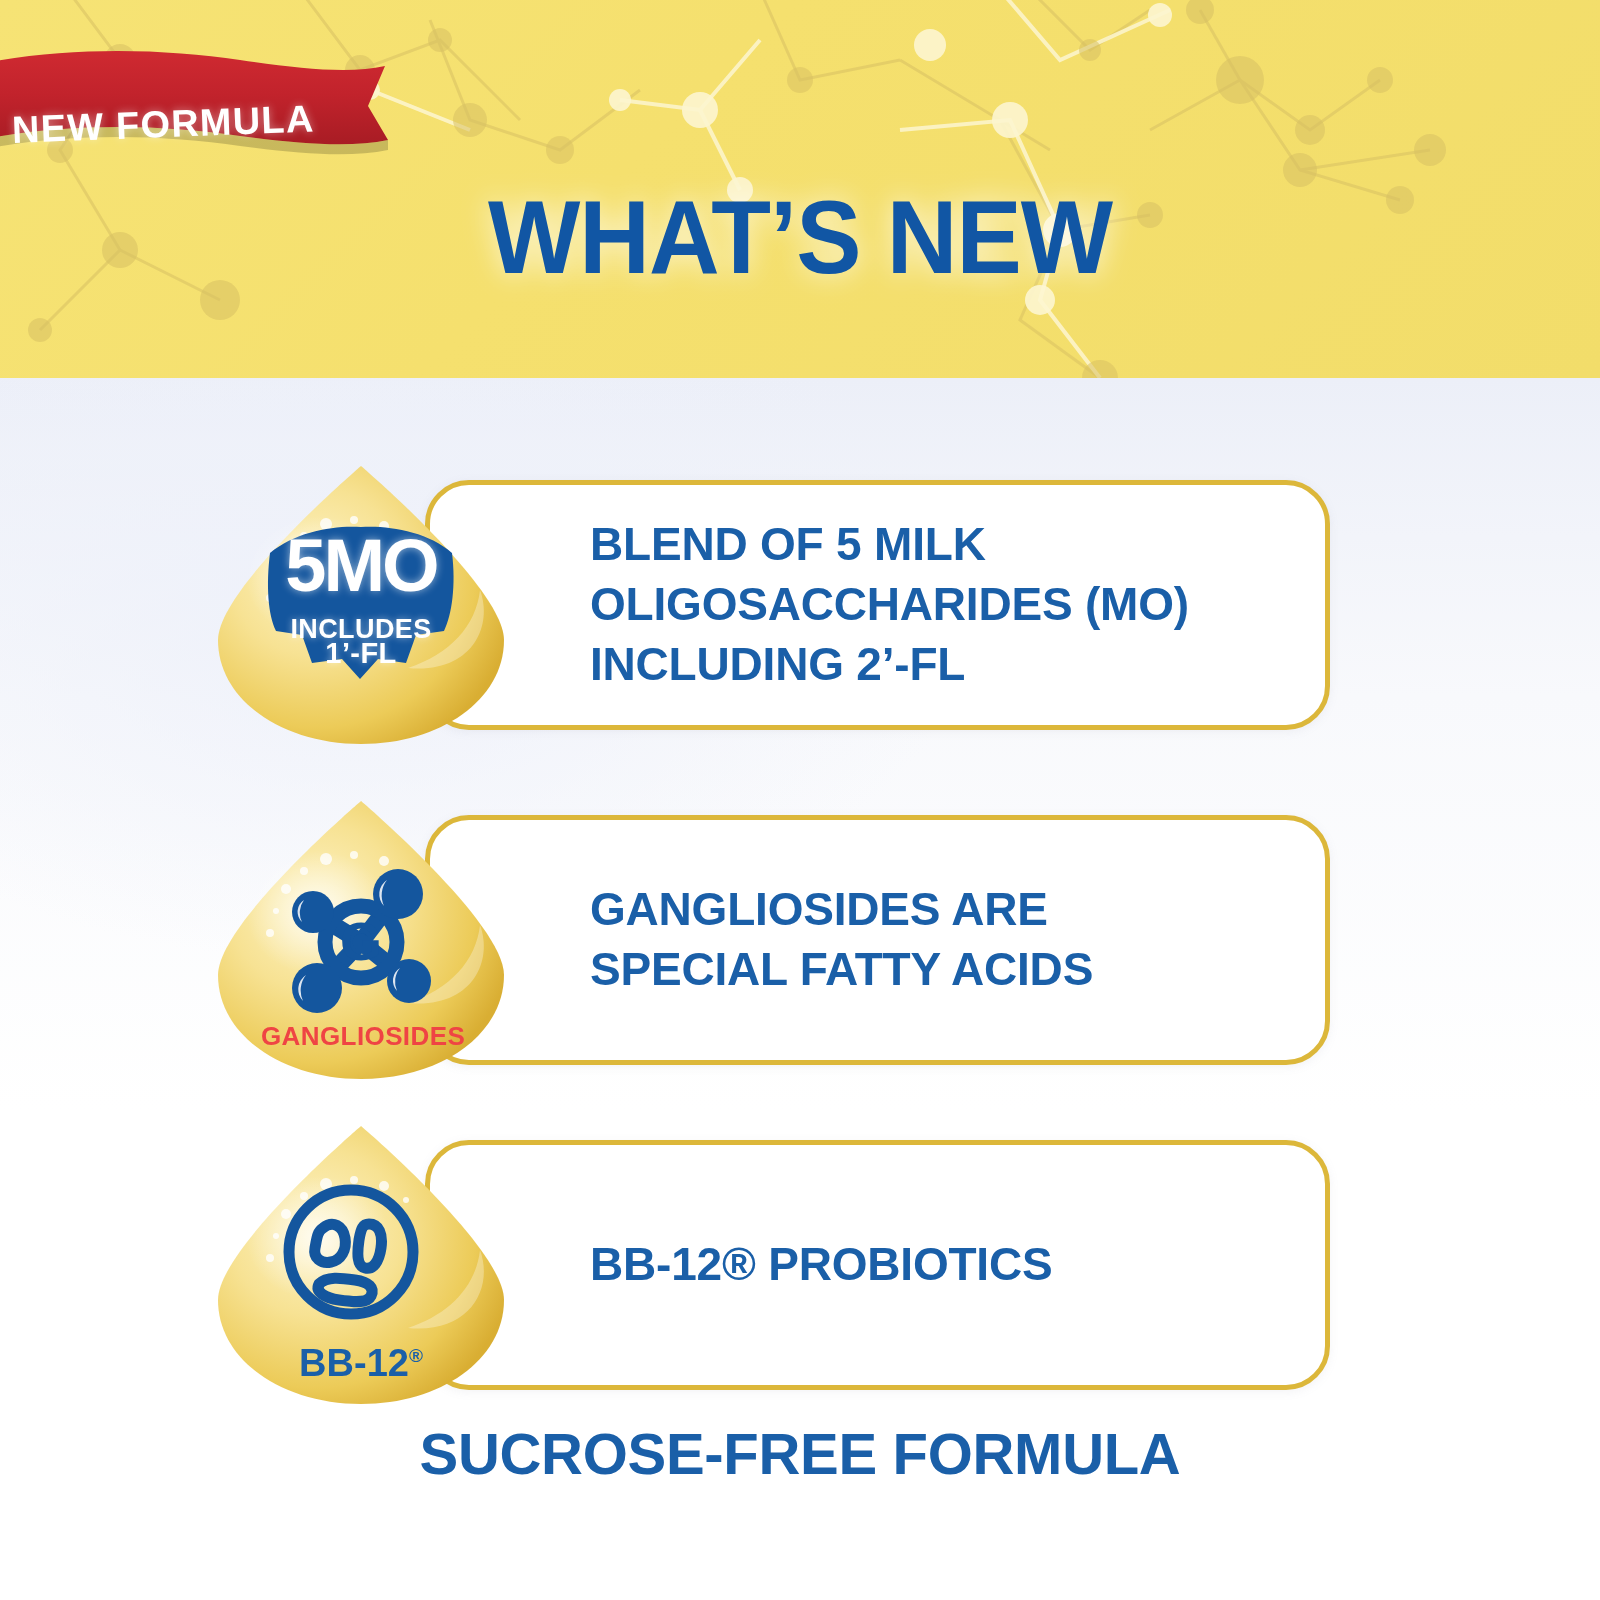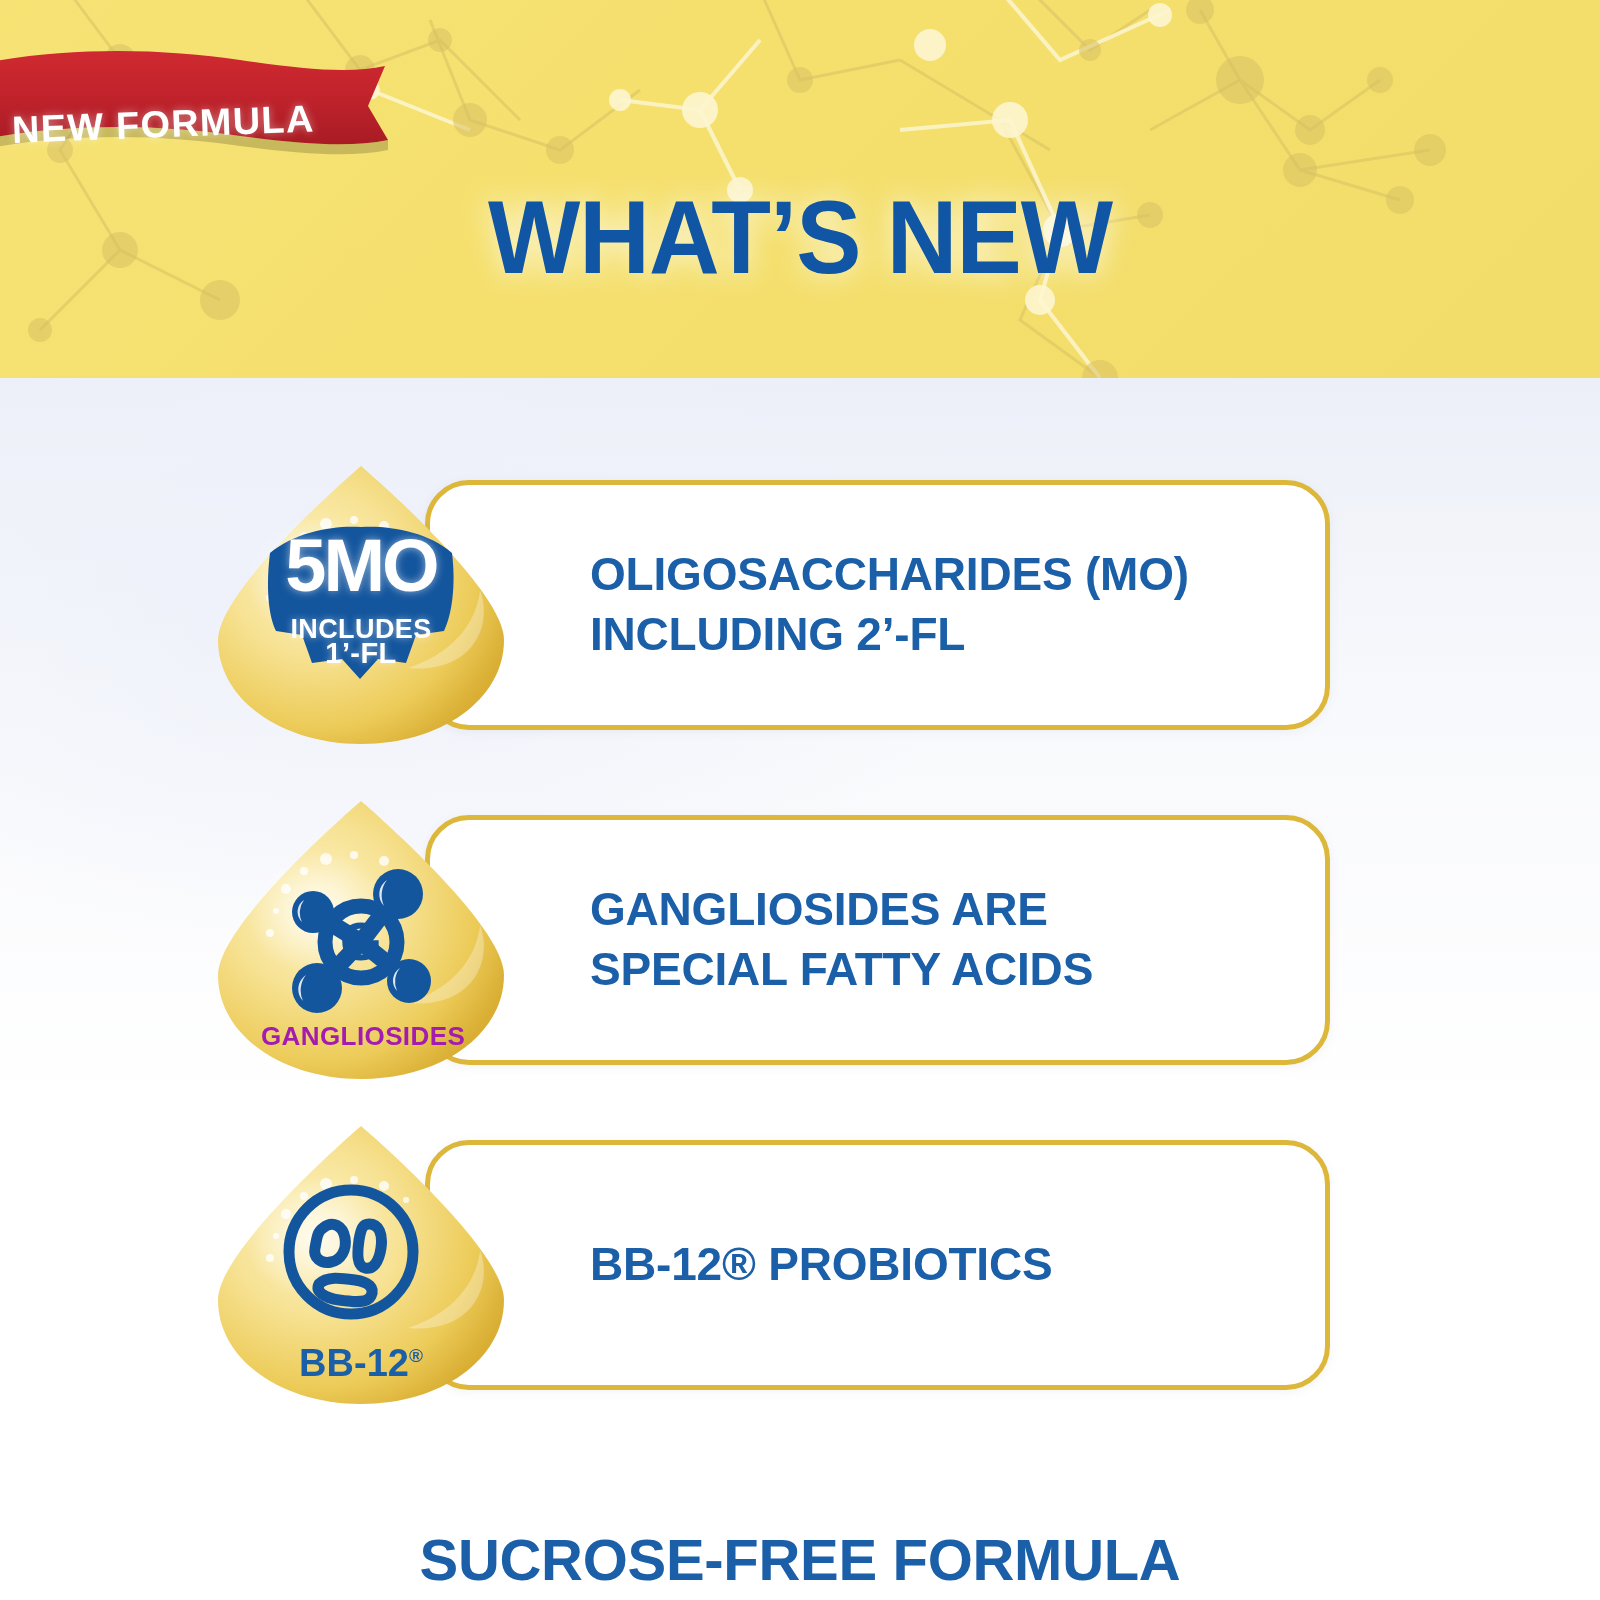--- a/index.html
+++ b/index.html
@@ -97,35 +97,35 @@
     color:#ffffff; font-weight:bold; letter-spacing:.4px;
     text-shadow:0 0 7px rgba(255,255,255,.5);
   }
   .mo-sub1 { top:91px; font-size:27px; }
   .mo-sub2 { top:114px; font-size:29px; }
 
   
   .gang-wrap { position:relative; width:200px; height:190px; margin-top:26px; }
   .gang-label {
     position:absolute; left:0; bottom:-6px; width:100%;
-    text-align:center; color:#a21caf; font-weight:bold;
+    text-align:center; color:#ef4444; font-weight:bold;
     font-size:26px; letter-spacing:.4px;
   }
   
   .bb-wrap { position:relative; width:200px; height:195px; margin-top:28px; }
   .bb-label {
     position:absolute; left:0; bottom:-10px; width:100%;
     text-align:center; color:#1a5fa8; font-weight:bold;
     font-size:38px; letter-spacing:0px;
   }
   .bb-label sup { font-size:19px; vertical-align:super; }
 
   
   .footer {
-    position:absolute; left:0; top:1526px; width:1600px;
+    position:absolute; left:0; top:1420px; width:1600px;
     text-align:center; color:#1a5fa8; font-weight:bold;
     font-size:58px; letter-spacing:-0.3px;
   }
 </style>
 </head>
 <body>
 
 <div class="header">
   <svg class="header-molecules" viewBox="0 0 1600 378" preserveAspectRatio="none">
     <defs>
@@ -211,20 +211,21 @@
   <div class="ribbon-label">NEW FORMULA</div>
 </div>
 
 <div class="body-bg"></div>
 
 <div class="rows">
 
   <div class="row row-1">
     <div class="card">
       <div class="card-text">
+        <span class="ln">BLEND OF 5 MILK</span>
         <span class="ln">OLIGOSACCHARIDES (MO)</span>
         <span class="ln">INCLUDING 2’-FL</span>
       </div>
     </div>
 
     <div class="drop">
       <svg width="286" height="290" viewBox="0 0 286 290">
         <defs>
           <radialGradient id="dg1" cx="34%" cy="38%" r="72%">
             <stop offset="0%" stop-color="#fdf3c6"></stop>

